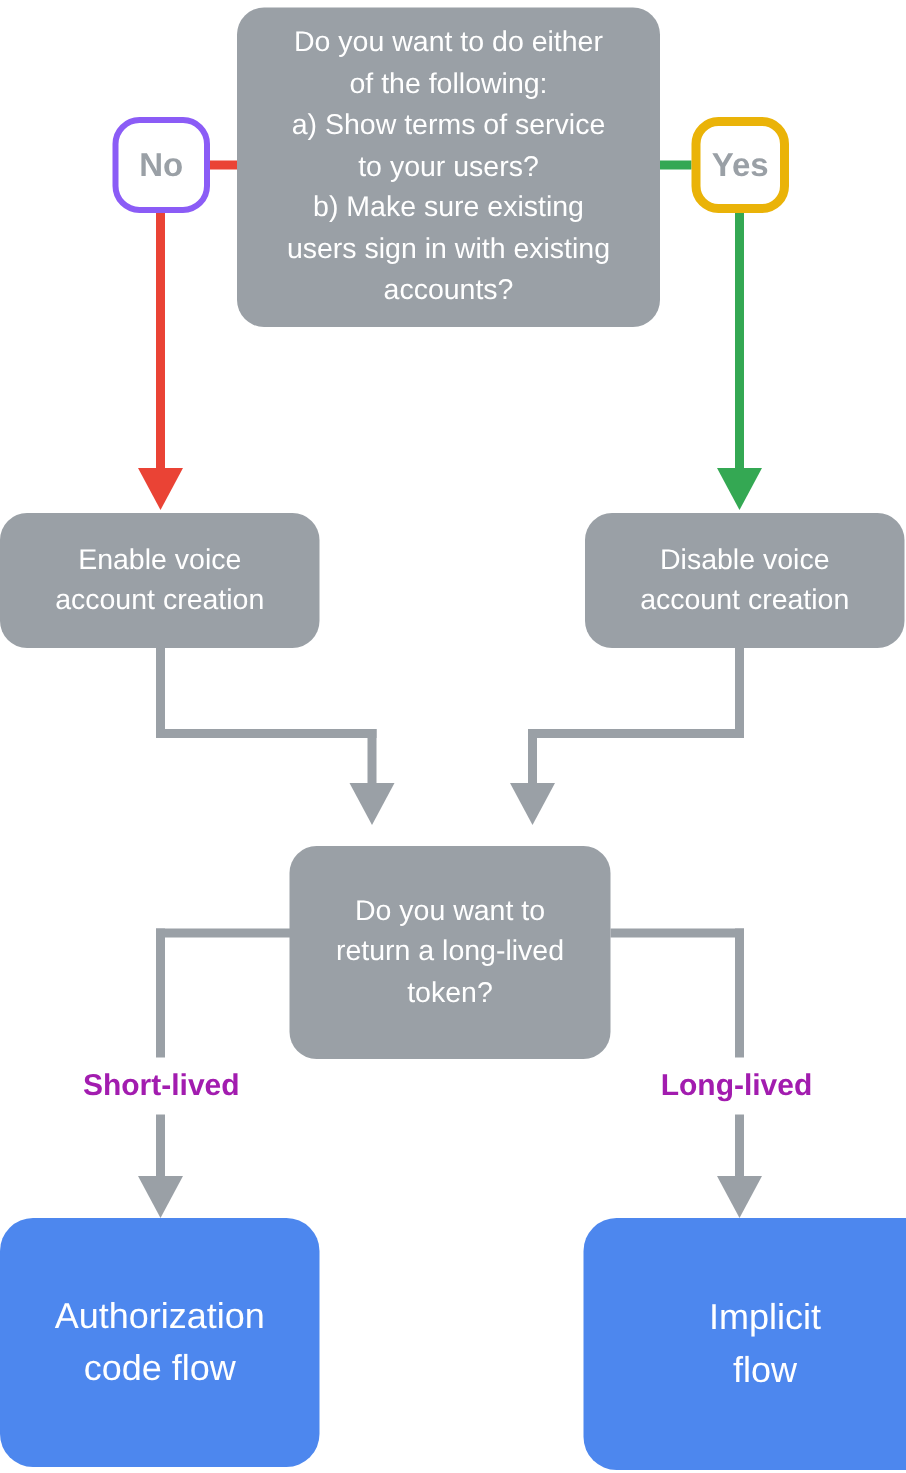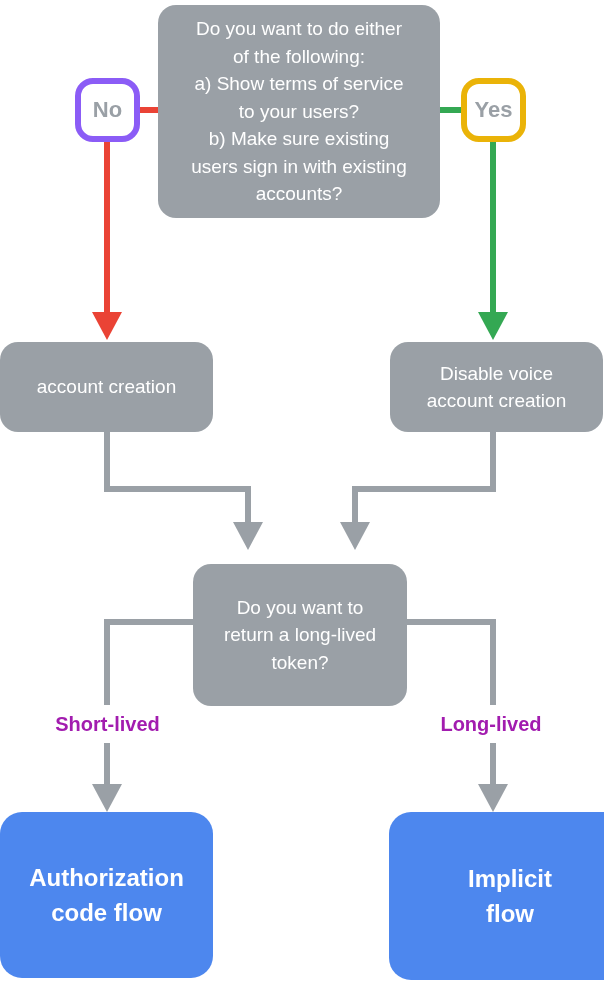--- a/index.html
+++ b/index.html
@@ -21,39 +21,39 @@
     align-items: center;
     justify-content: center;
     text-align: right;
     box-sizing: border-box;
     z-index: 1;
   }
   .node .ln { display:block; font-size:19px; line-height:27.5px; }
   .node.blue {
     background: #4D87EE;
     border-radius: 22px;
-    font-weight: bold;
+    font-weight: normal;
   }
   .node.blue .ln { font-size:24px; line-height:35px; }
   .badge {
     position: absolute;
     box-sizing: border-box;
     width: 65px;
     height: 64px;
     background: #ffffff;
     border-radius: 18px;
     display: flex;
     align-items: center;
     justify-content: center;
     color: #9AA0A6;
     font-weight: bold;
     font-size: 22px;
     z-index: 3;
   }
-  .badge.no  { border: 6px solid #8b5cf6; }
+  .badge.no  { border: 4px solid #8b5cf6; }
   .badge.yes { border: 6px solid #eab308; }
   .seg { position: absolute; z-index: 0; }
   .seg.red   { background: #EA4335; }
   .seg.green { background: #34A853; }
   .seg.gray  { background: #9AA0A6; }
   .arrowhead {
     position: absolute;
     width: 0; height: 0;
     border-left: 15px solid transparent;
     border-right: 15px solid transparent;
@@ -97,20 +97,21 @@
   <div class="arrowhead red" style="left:92px; top:312px;"></div>
 
   <div class="seg green" style="left:440px; top:107px; width:21px; height:6px;"></div>
   <div class="badge yes" style="left:461px; top:78px;">
     <span>Yes</span>
   </div>
   <div class="seg green" style="left:490px; top:141px; width:6px; height:171px;"></div>
   <div class="arrowhead green" style="left:478px; top:312px;"></div>
 
   <div class="node" style="left:0px; top:342px; width:213px; height:90px;">
+    <span class="ln">Enable voice</span>
     <span class="ln">account creation</span>
   </div>
   <div class="node" style="left:390px; top:342px; width:213px; height:90px;">
     <span class="ln">Disable voice</span>
     <span class="ln">account creation</span>
   </div>
 
   <div class="seg gray" style="left:104px; top:431px; width:6px; height:61px;"></div>
   <div class="seg gray" style="left:104px; top:486px; width:147px; height:6px;"></div>
   <div class="seg gray" style="left:245px; top:486px; width:6px; height:38px;"></div>

